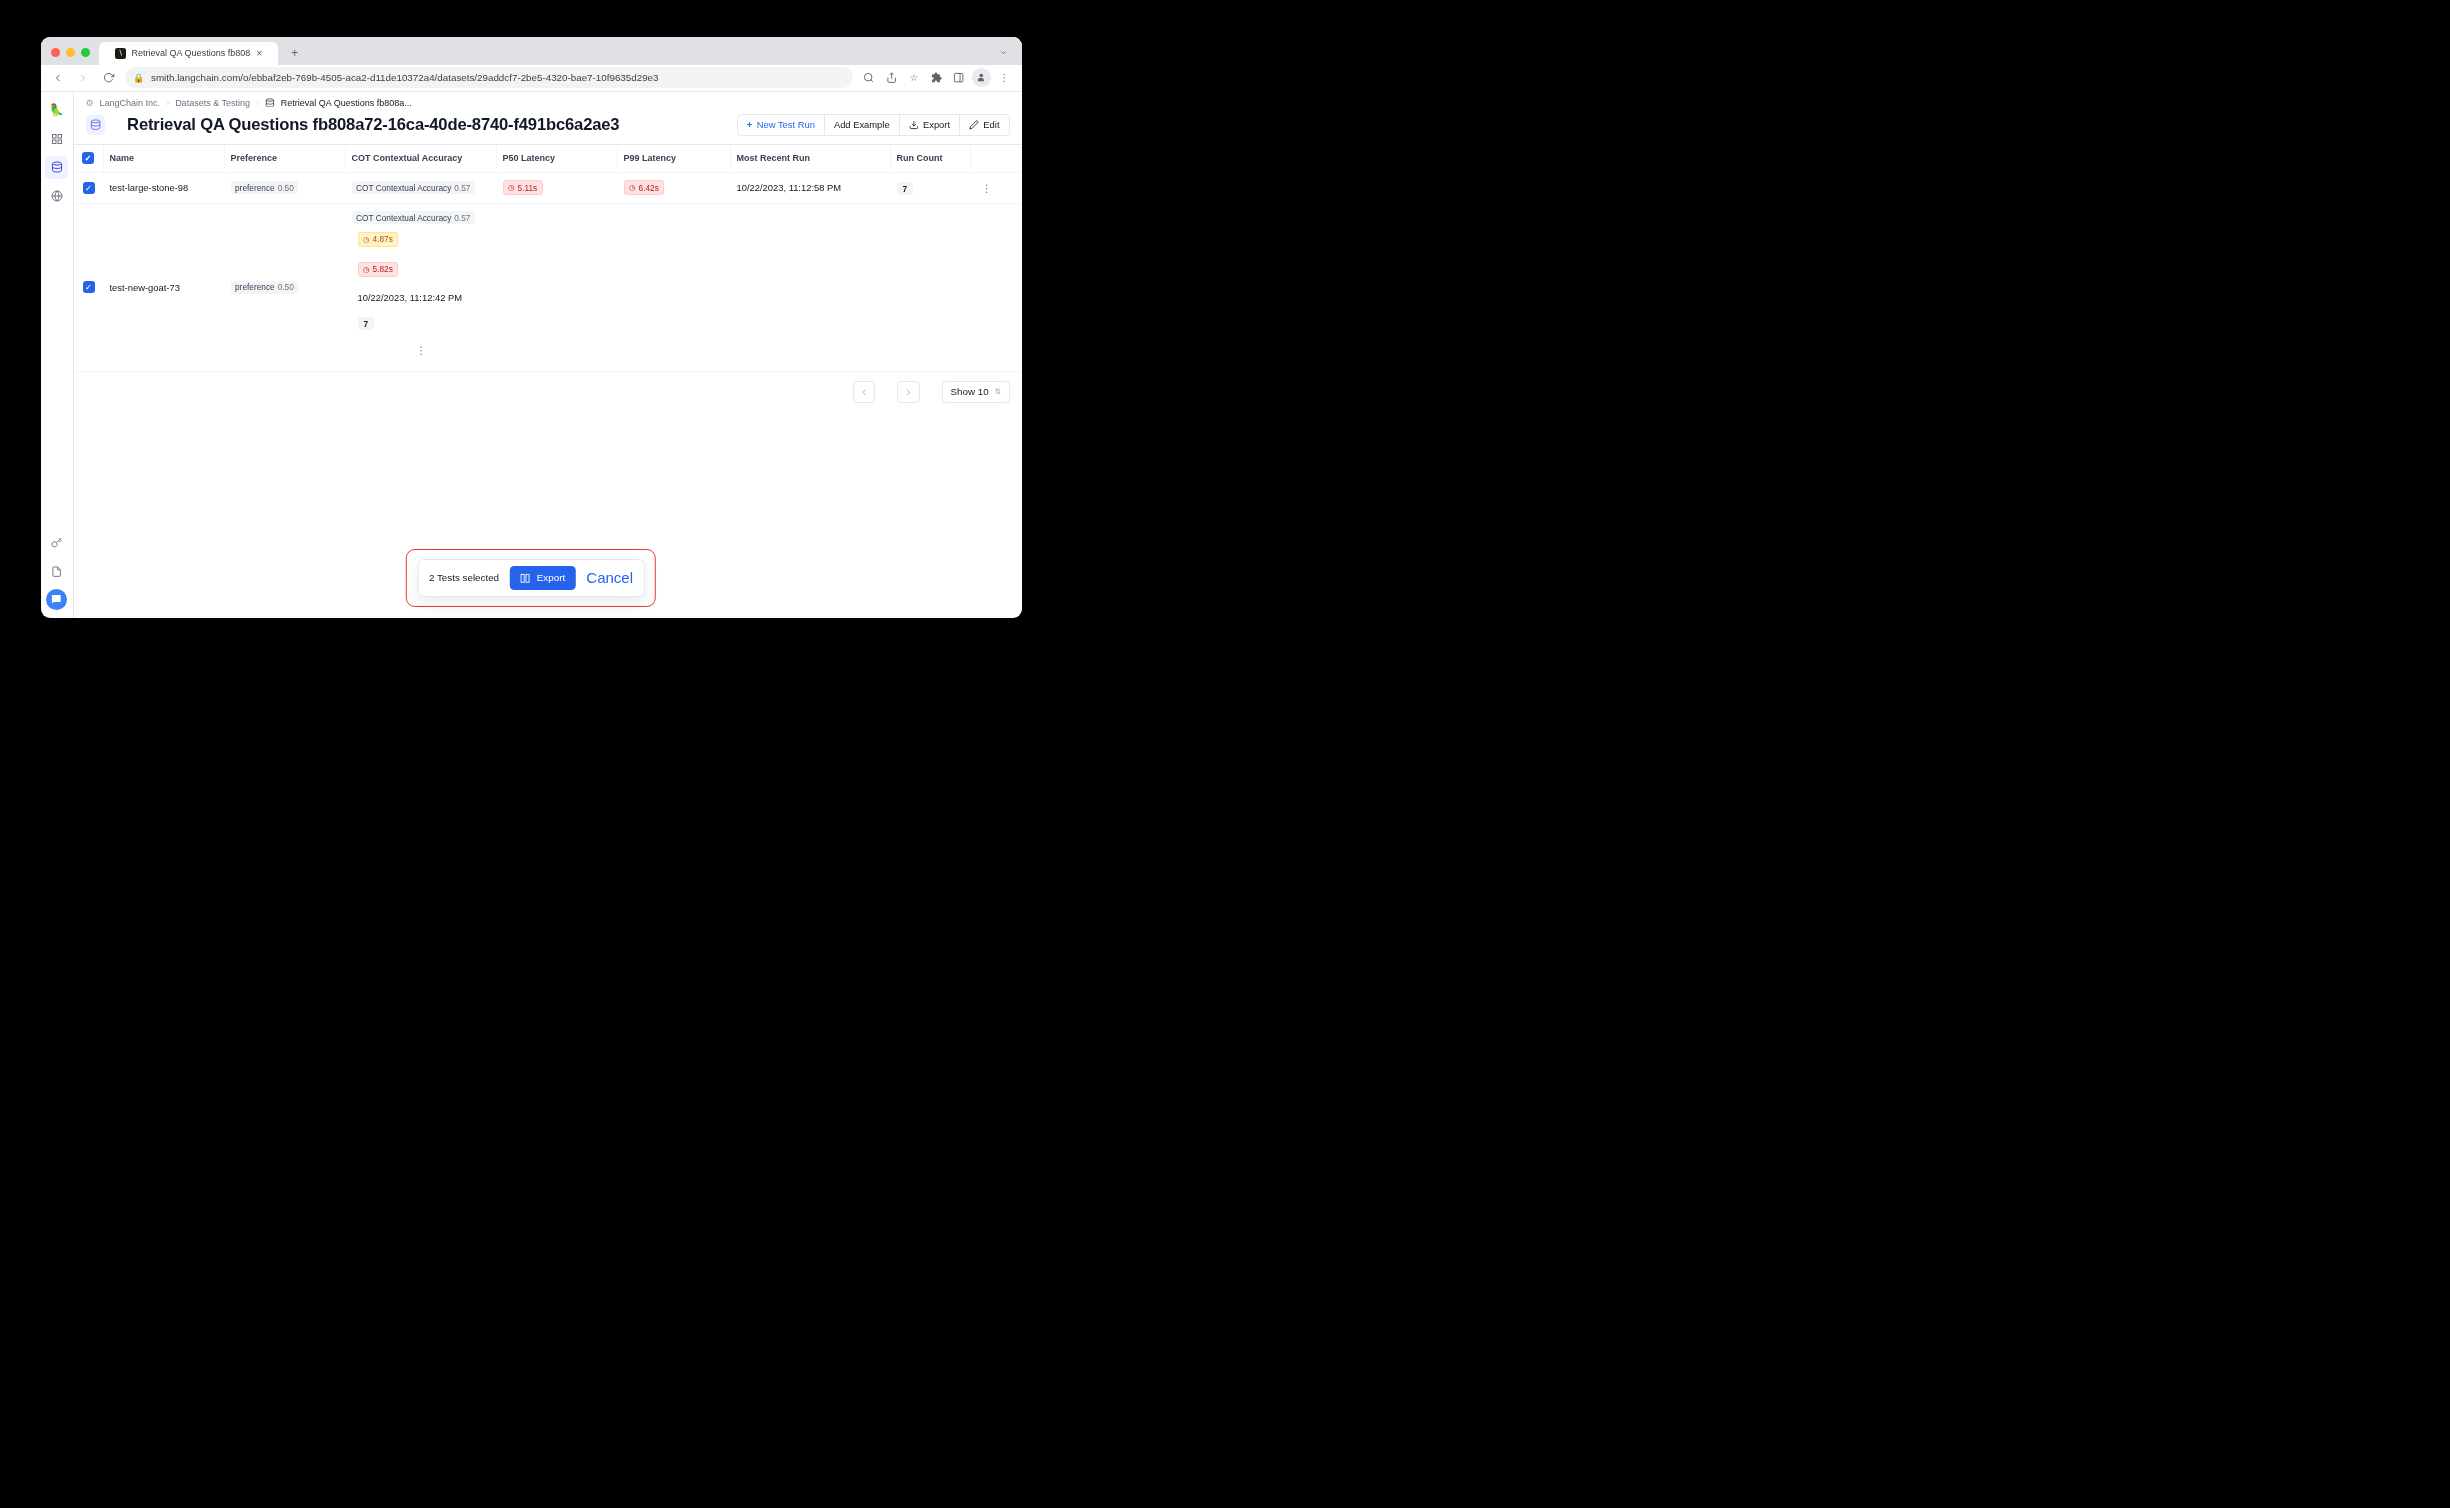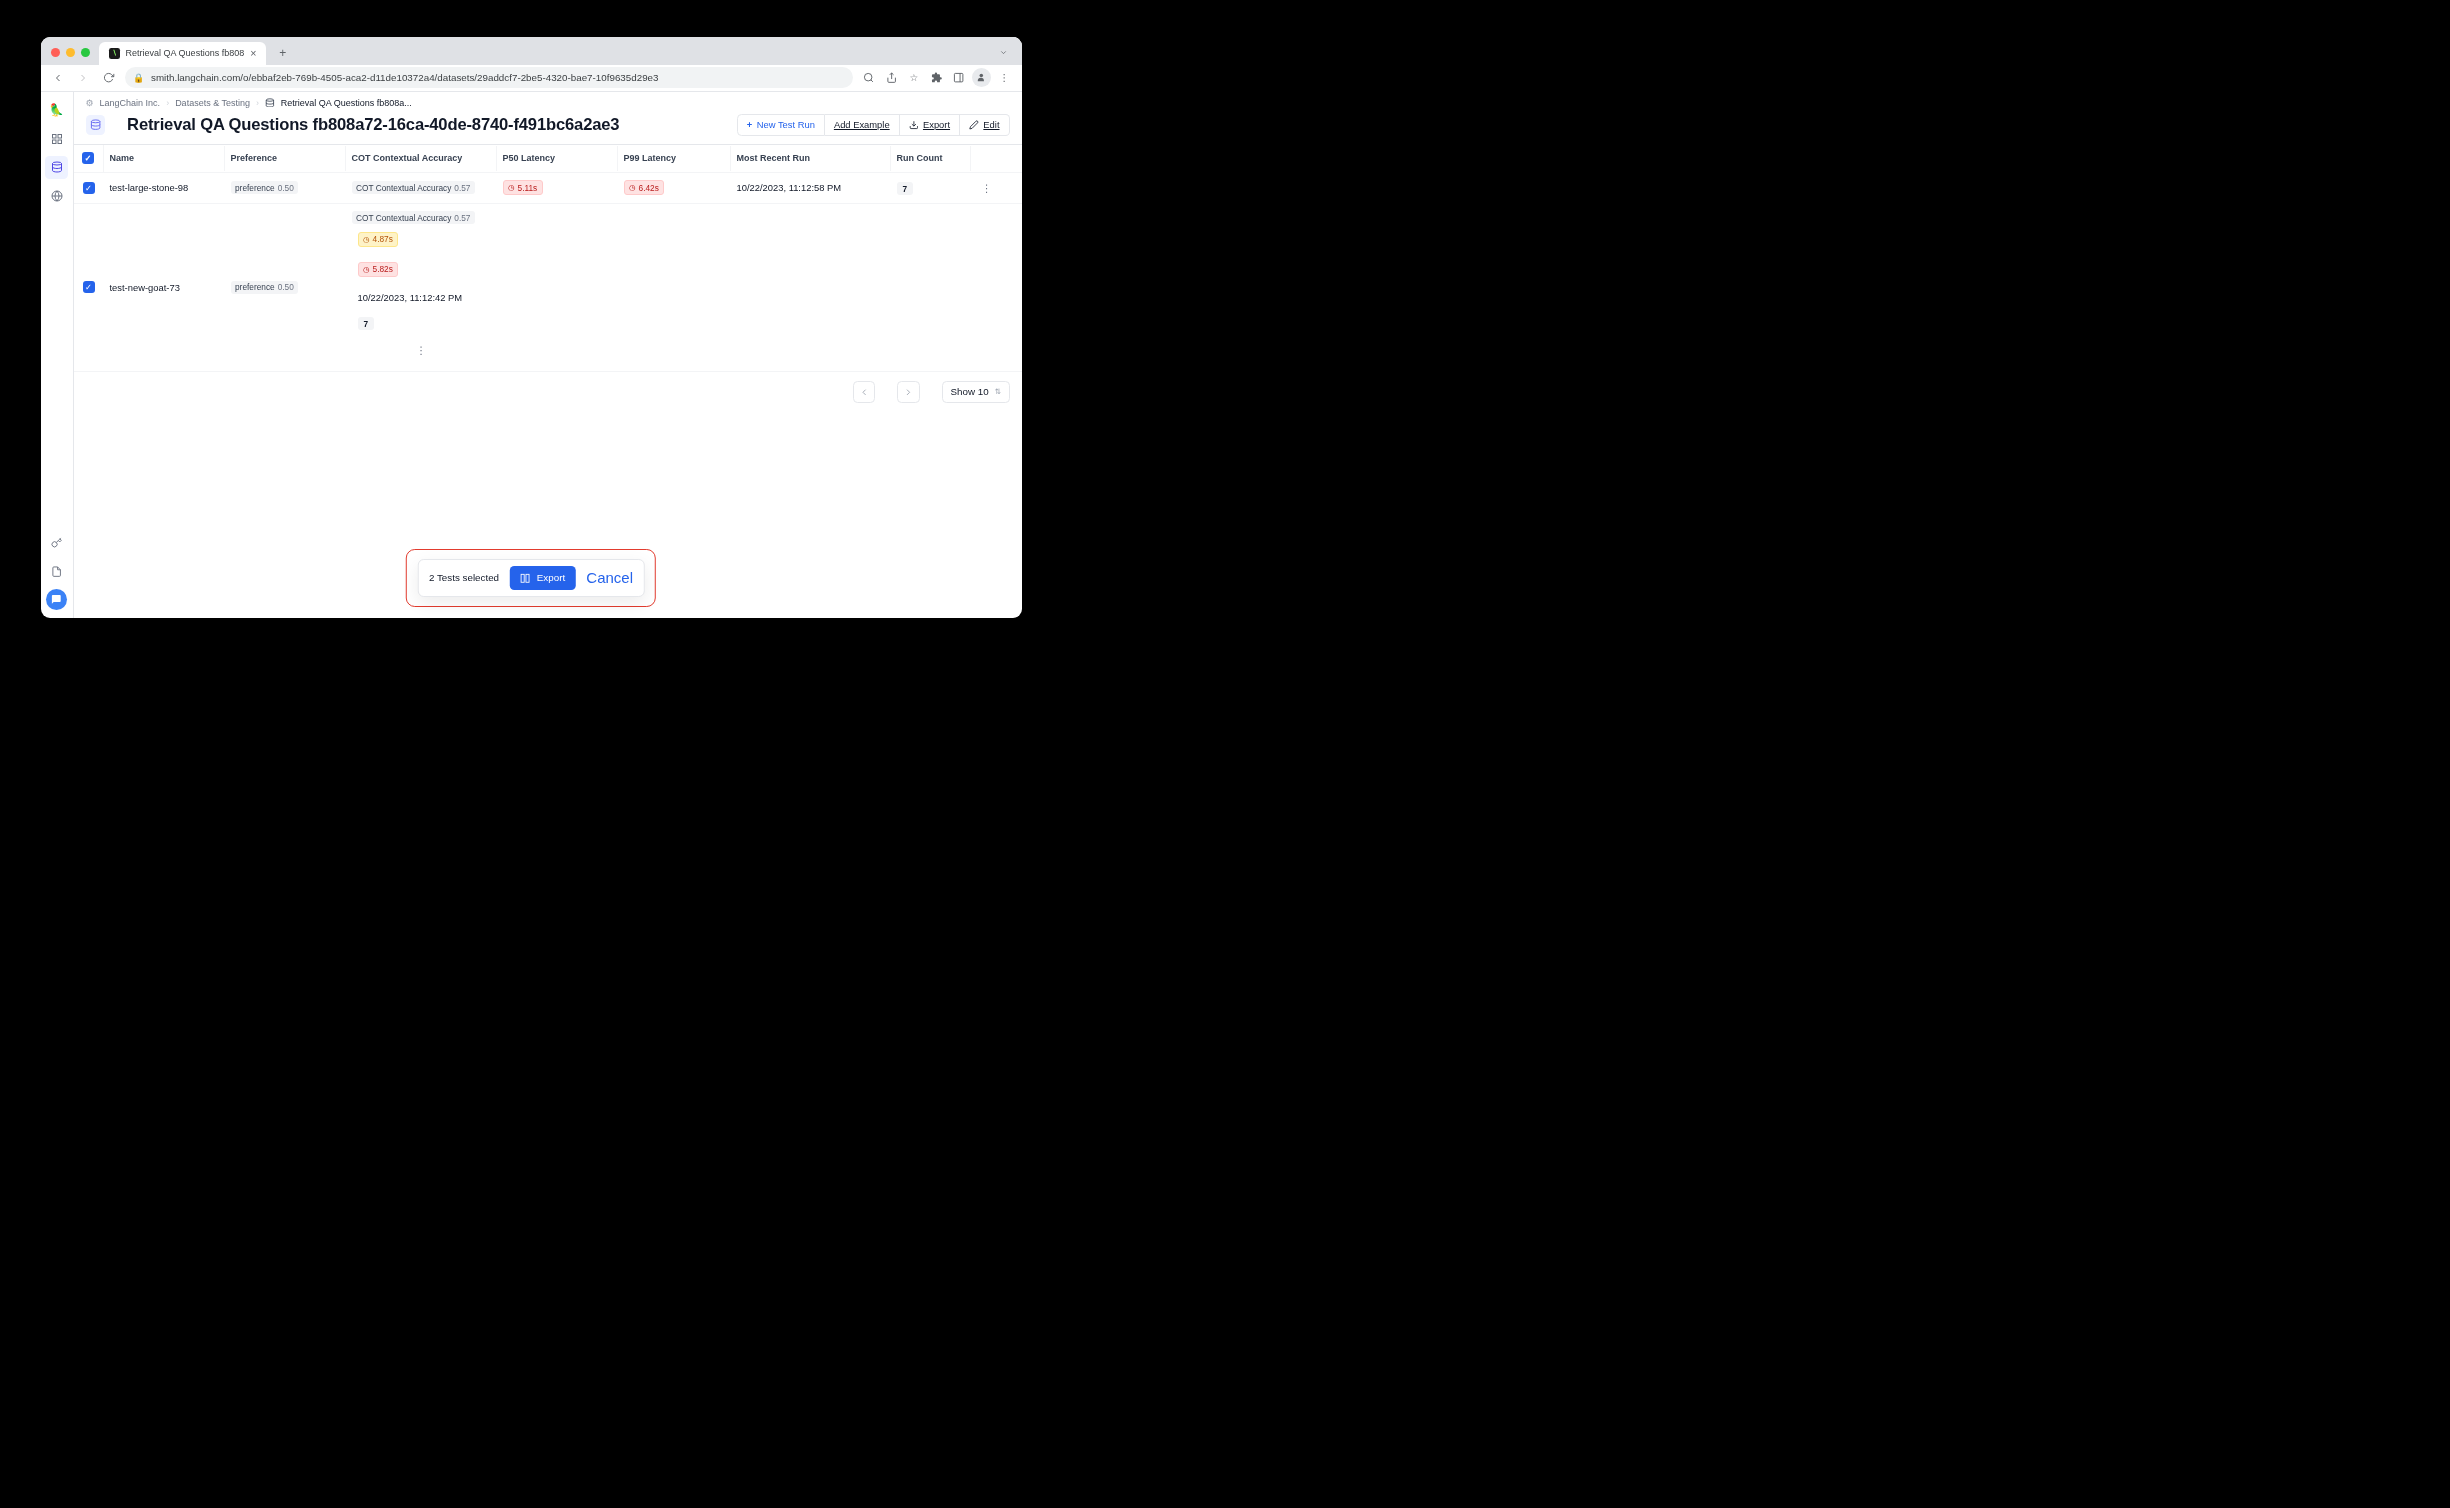--- a/index.html
+++ b/index.html
@@ -31,21 +31,21 @@
   display: flex;
   align-items: flex-end;
   padding: 0 7.5px;
   gap: 6px;
 }
 .traffic { display: flex; align-items: center; gap: 6px; padding: 0 3px 7.5px 3px; }
 .traffic span { width: 9px; height: 9px; border-radius: 50%; display: block; }
 .t-red { background: #ff5f57; } .t-yel { background: #febc2e; } .t-grn { background: #28c840; }
 .tab {
   background: #fff; height: 22.6px; border-radius: 6px 6px 0 0; display: flex; align-items: center;
-  padding: 0 10px; gap: 6px; min-width: 151px; font-size: 9px; color: #3c4043;
+  padding: 0 16px; gap: 6px; min-width: 151px; font-size: 9px; color: #3c4043;
 }
 .tab .favicon { width: 10.6px; height: 10.6px; background: #1a1a1a; border-radius: 2.3px; display:flex;align-items:center;justify-content:center;color:#8cff66;font-size:6.8px;font-weight:700; }
 .tab .title { flex: 1; white-space: nowrap; overflow: hidden; text-overflow: ellipsis; }
 .tab .close { font-size: 10.6px; color: #5f6368; }
 .new-tab { width: 21px; height: 21px; display:flex;align-items:center;justify-content:center;color:#5f6368; margin-bottom: 1.5px; font-size:12px; border-radius: 50%; }
 .tab-dropdown { margin-left: auto; margin-bottom: 4.5px; display:flex;align-items:center;color:#5f6368; padding: 3px 6px; }
 
 .chrome-toolbar {
   background: #fff; height: 27px; border-bottom: 0.8px solid #e5e7eb;
   display: flex; align-items: center; padding: 0 7.5px; gap: 6px;
@@ -68,21 +68,21 @@
 
 .breadcrumb { display:flex; align-items:center; gap:6px; padding: 6px 12px 3px 12px; font-size:9px; color:#6b7280; }
 .breadcrumb .sep { color:#d1d5db; }
 .breadcrumb .dataset-ico { color:#374151; }
 
 .page-header { display:flex; align-items:center; padding: 3px 12px 7.5px 12px; gap:22px; }
 .db-chip { width:19.6px;height:19.6px;border-radius:4.5px;background:#eef2ff;color:#6366f1;display:flex;align-items:center;justify-content:center;font-size:10.6px; }
 .page-title { font-size:16.6px; font-weight:700; letter-spacing:-0.01em; flex:1; white-space:nowrap; overflow:hidden; text-overflow:ellipsis; }
 .hdr-actions { display:flex; gap:0; }
 .btn { height:22.6px; border:0.8px solid #e5e7eb; background:#fff; display:flex; align-items:center; padding:0 9px; font-size:9.4px; color:#111827; gap:4.5px; white-space:nowrap; }
-.btn + .btn { border-left:none;text-decoration:underline; }
+.btn + .btn { border-left:none; }
 .btn:first-child { border-radius:4.5px 0 0 4.5px; }
 .btn:last-child { border-radius:0 4.5px 4.5px 0; }
 .btn.primary-link { color:#2563eb; font-weight:500; }
 
 .tabs { display:flex; gap:13.6px; padding: 0 12px; border-bottom:0.8px solid #e5e7eb; }
 .tab-item { padding: 4.5px 0 7.5px 0; font-size:9.8px; font-weight:600; color:#9ca3af; border-bottom:1.5px solid transparent; }
 .tab-item.active { color:#111827; border-bottom-color:#111827; }
 
 .filter-row { display:flex; align-items:center; padding:10.6px 12px 9px 12px; gap:7.5px; }
 .search { width:157px; height:24px; border:0.8px solid #e5e7eb; border-radius:4.5px; display:flex; align-items:center; padding:0 7.5px; gap:6px; color:#9ca3af; }

